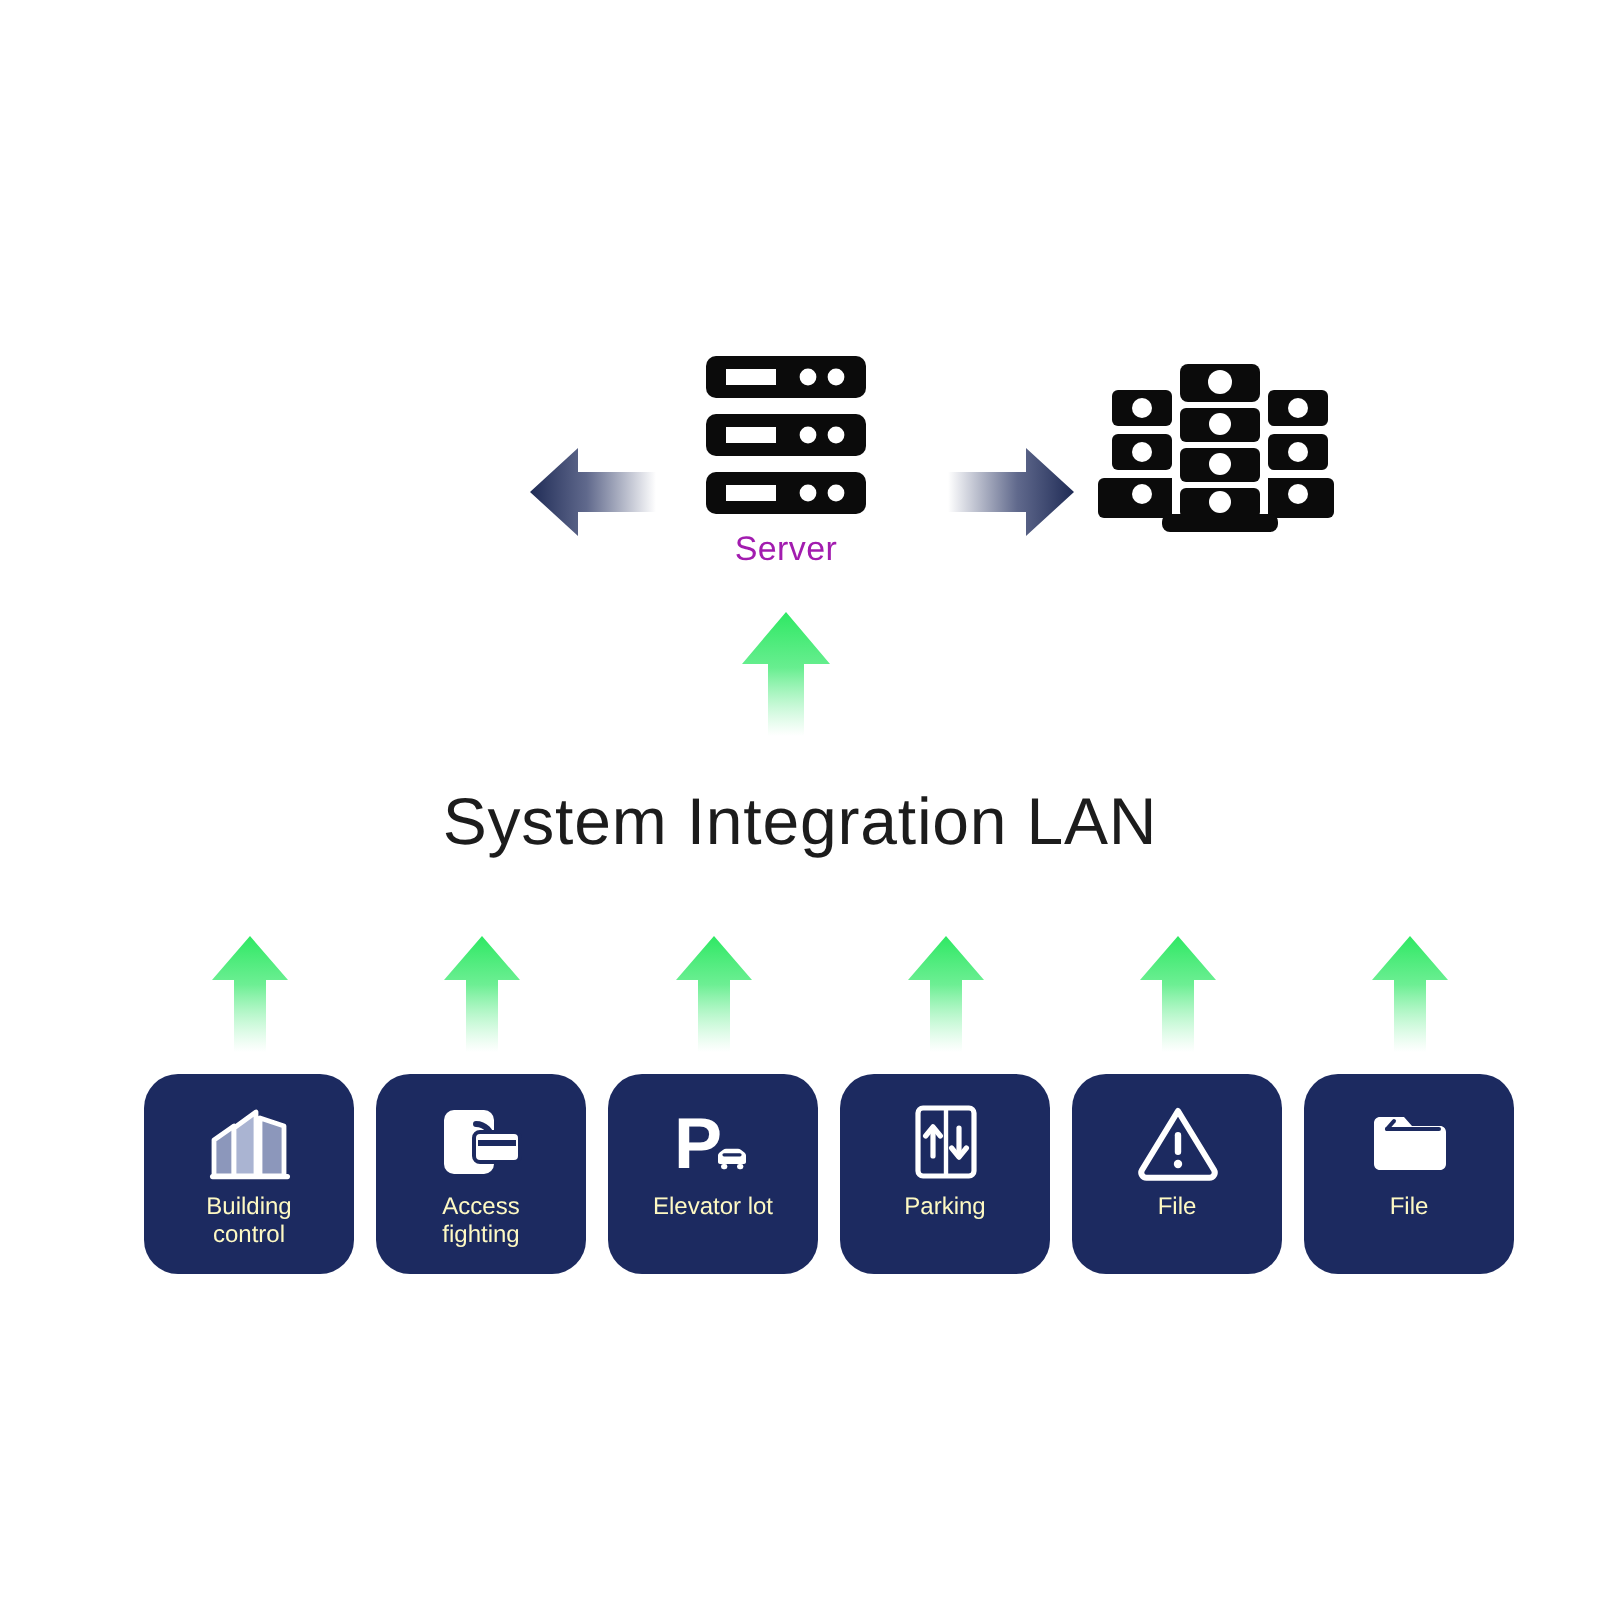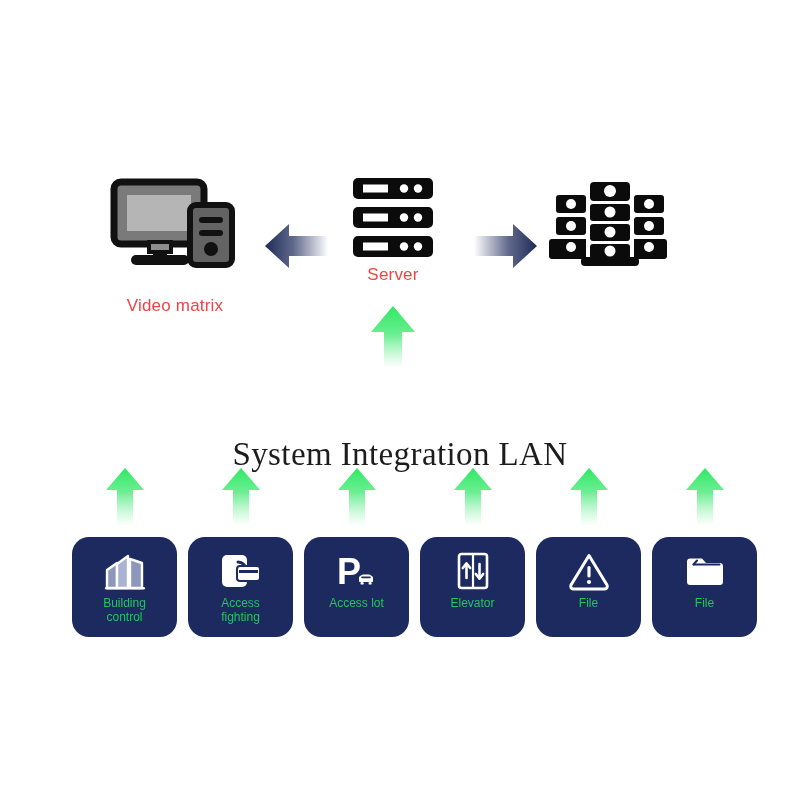--- a/index.html
+++ b/index.html
@@ -37,21 +37,21 @@
     text-align: center;
   }
   .node-art {
     height: 95px;
     display: flex;
     align-items: center;
     justify-content: center;
   }
   .node-label {
     font-size: 17px;
-    color: #ef4444;
+    color: #a21caf;
     letter-spacing: .2px;
     white-space: nowrap;
     font-family: "Liberation Sans", sans-serif;
   }
 
   #node-video-matrix {
     left: 60px;
     top: 0;
     width: 230px;
   }
@@ -94,22 +94,21 @@
   
   #lan-title {
     position: absolute;
     left: 0;
     top: 392px;
     width: 800px;
     text-align: center;
     font-size: 33px;
     color: #1c1c1c;
     letter-spacing: .4px;
-    font-family: Liberation Serif, serif;
-    margin-top: 44px;
+    font-family: Liberation Sans, sans-serif;
   }
 
   
   #card-row {
     position: absolute;
     left: 72px;
     top: 468px;
     width: 660px;
     height: 180px;
   }
@@ -144,51 +143,35 @@
   }
   .card-icon {
     width: 42px;
     height: 42px;
     display: flex;
     align-items: center;
     justify-content: center;
   }
   .card-label {
     margin-top: 4px;
-    color: #22c55e;
+    color: #fef9c3;
     font-size: 12px;
     line-height: 14px;
     text-align: center;
     white-space: pre-line;
     font-family: "Liberation Sans", sans-serif;
   }
 </style>
 </head>
 <body>
 
 <div id="diagram">
 
   <div class="top-row">
 
-    <div class="node" id="node-video-matrix">
-      <div class="node-art">
-        <svg width="132" height="92" viewBox="0 0 132 92" xmlns="http://www.w3.org/2000/svg">
-          <rect x="5" y="5" width="90" height="62" rx="7" fill="#7a7a7a" stroke="#111111" stroke-width="7"></rect>
-          <rect x="18" y="18" width="64" height="36" fill="#b5b5b5"></rect>
-          <rect x="44" y="67" width="14" height="13" fill="#111111"></rect>
-          <rect x="40" y="65" width="22" height="10" fill="#8d8d8d" stroke="#111111" stroke-width="4"></rect>
-          <rect x="22" y="78" width="58" height="10" rx="5" fill="#111111"></rect>
-          <rect x="81" y="28" width="42" height="60" rx="6" fill="#636363" stroke="#111111" stroke-width="6"></rect>
-          <rect x="90" y="40" width="24" height="6" rx="3" fill="#111111"></rect>
-          <rect x="90" y="53" width="24" height="6" rx="3" fill="#111111"></rect>
-          <circle cx="102" cy="72" r="7" fill="#111111"></circle>
-        </svg>
-      </div>
-      <div class="node-label">Video matrix</div>
-    </div>
 
     <div class="node" id="node-server">
       <div class="node-art">
         <svg width="86" height="86" viewBox="0 0 86 86" xmlns="http://www.w3.org/2000/svg">
           <g fill="#0b0b0b">
             <rect x="3" y="3" width="80" height="21" rx="5"></rect>
             <rect x="3" y="32" width="80" height="21" rx="5"></rect>
             <rect x="3" y="61" width="80" height="21" rx="5"></rect>
           </g>
           <g fill="#ffffff">
@@ -345,42 +328,42 @@
       <div class="card">
         <div class="card-icon">
           <svg width="42" height="40" viewBox="0 0 42 40" xmlns="http://www.w3.org/2000/svg">
             <text x="1" y="33" font-family="Liberation Sans, sans-serif" font-size="36" font-weight="bold" fill="#ffffff">P</text>
             <path d="M23 30v-3.2c0-.6.3-1.2.8-1.6l1.8-1.3c.4-.3.9-.5 1.4-.5h6c.5 0 1 .2 1.4.5l1.8 1.3c.5.4.8 1 .8 1.6V30c0 .6-.5 1-1 1H24c-.5 0-1-.4-1-1z" fill="#ffffff"></path>
             <rect x="24.5" y="31" width="3.2" height="2.6" rx="1.2" fill="#ffffff"></rect>
             <rect x="32.5" y="31" width="3.2" height="2.6" rx="1.2" fill="#ffffff"></rect>
             <path d="M26 26.4h8" stroke="#1c2a60" stroke-width="1.6" stroke-linecap="round"></path>
           </svg>
         </div>
-        <div class="card-label">Access lot</div>
+        <div class="card-label">Elevator lot</div>
       </div>
     </div>
 
     <div class="card-col" style="left:348px">
       <div class="card-arrow">
         <svg width="38" height="58" viewBox="0 0 38 58" xmlns="http://www.w3.org/2000/svg">
           <path d="M19 0 38 22H27v36H11V22H0z" fill="url(#gradUpSmall)"></path>
         </svg>
       </div>
       <div class="card">
         <div class="card-icon">
           <svg width="42" height="40" viewBox="0 0 42 40" xmlns="http://www.w3.org/2000/svg">
             <rect x="7" y="3" width="28" height="34" rx="2.5" fill="none" stroke="#ffffff" stroke-width="2.6"></rect>
             <line x1="21" y1="4" x2="21" y2="36" stroke="#ffffff" stroke-width="2.2"></line>
             <path d="M14.5 27V13" stroke="#ffffff" stroke-width="2.6" stroke-linecap="round"></path>
             <path d="M10.8 17 14.5 12.4 18.2 17" fill="none" stroke="#ffffff" stroke-width="2.6" stroke-linecap="round" stroke-linejoin="round"></path>
             <path d="M27.5 13v14" stroke="#ffffff" stroke-width="2.6" stroke-linecap="round"></path>
             <path d="M23.8 23 27.5 27.6 31.2 23" fill="none" stroke="#ffffff" stroke-width="2.6" stroke-linecap="round" stroke-linejoin="round"></path>
           </svg>
         </div>
-        <div class="card-label">Elevator</div>
+        <div class="card-label">Parking</div>
       </div>
     </div>
 
     <div class="card-col" style="left:464px">
       <div class="card-arrow">
         <svg width="38" height="58" viewBox="0 0 38 58" xmlns="http://www.w3.org/2000/svg">
           <path d="M19 0 38 22H27v36H11V22H0z" fill="url(#gradUpSmall)"></path>
         </svg>
       </div>
       <div class="card">

